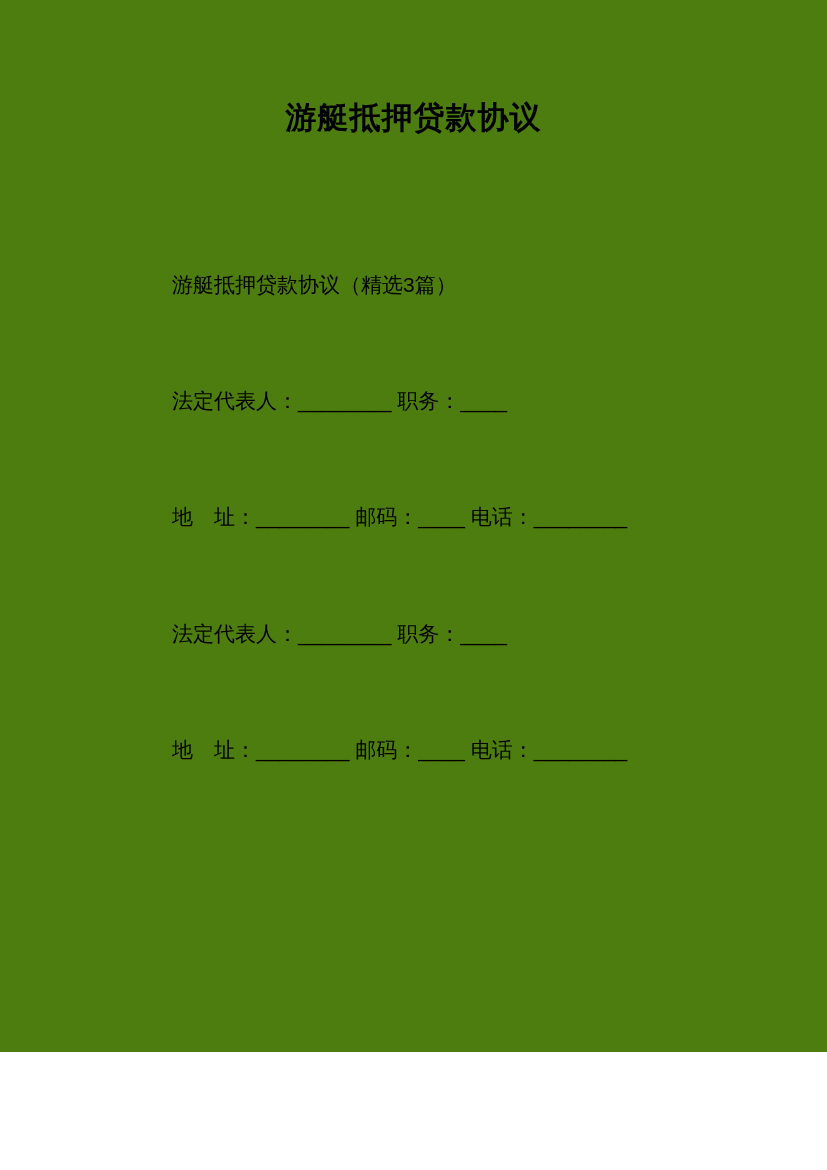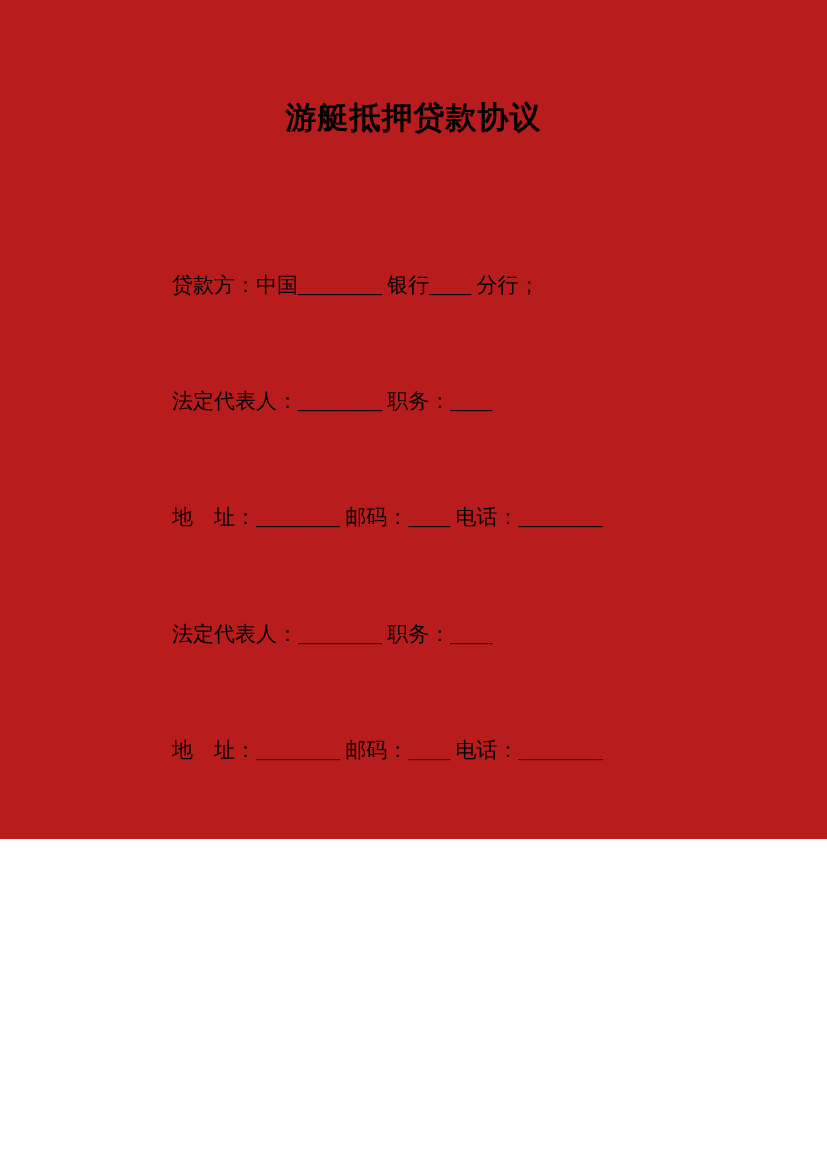--- a/index.html
+++ b/index.html
@@ -1,22 +1,22 @@
 <!DOCTYPE html>
 <html><head>
 <meta charset="utf-8">
 <style>
   html,body { margin:0; padding:0; background:#ffffff; }
   .page {
     position:relative;
-    width:827px; height:839px;
+    width:827px; height:1052px;
     margin:0 auto;
-    background:#b91c1c;
+    background:#4d7c0f;
     color:#000000;
-    font-family:Liberation Serif, serif;
+    font-family:Liberation Sans, sans-serif;
     overflow:hidden;
   }
   .title {
     margin:0;
     padding-top:100px;
     text-align:center;
     font-size:31px;
     line-height:35px;
     font-weight:bold;
     letter-spacing:1px;
@@ -31,21 +31,21 @@
   .row.indent { text-indent:46px; }
 </style>
 </head>
 <body>
 
 <div class="page">
 
   <h1 class="title">游艇抵押贷款协议</h1>
 
   <div class="body">
-    <div class="row indent">贷款方：中国________ 银行____ 分行；</div>
+    <div class="row indent">游艇抵押贷款协议（精选3篇）</div>
     <div class="row indent">法定代表人：________ 职务：____</div>
     <div class="row indent">地　址：________ 邮码：____ 电话：________</div>
     <div class="row indent">法定代表人：________ 职务：____</div>
     <div class="row indent">地　址：________ 邮码：____ 电话：________</div>
     
     
     
     
     
     

